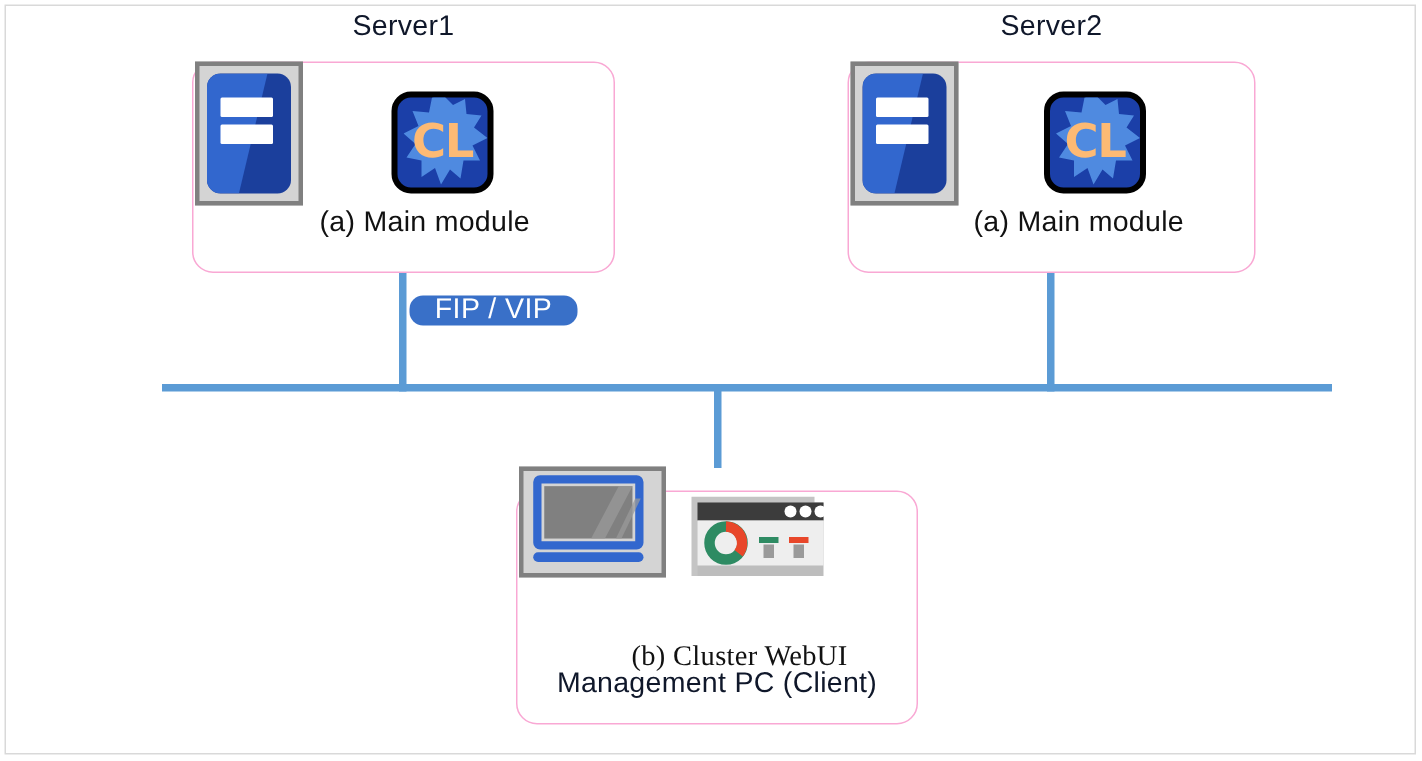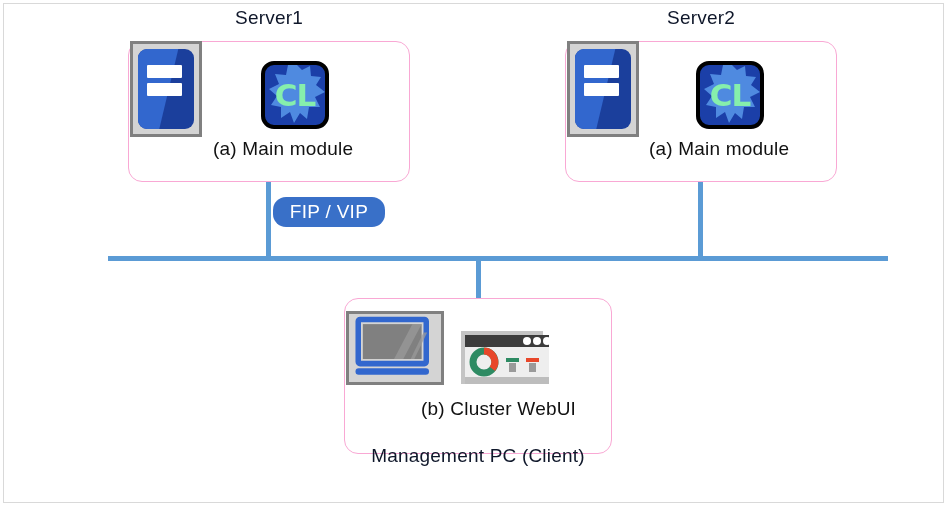--- a/index.html
+++ b/index.html
@@ -111,21 +111,21 @@
   .cl-icon .cl-text {
     position: absolute;
     left: 0; right: 0;
     top: 50%;
     transform: translateY(-50%);
     text-align: center;
     font-family: "DejaVu Sans", sans-serif;
     font-weight: bold;
     font-size: 31px;
     line-height: 1;
-    color: #86efac;
+    color: #fdba74;
     letter-spacing: -1px;
   }
 
   
   .laptop-icon {
     position: absolute;
     width: 98px;
     height: 74px;
     background: #d4d4d4;
     border: 3px solid #808080;
@@ -217,23 +217,23 @@
   </div>
 
   <div class="line-v" style="left:266px; top:182px; height:79px;"></div>
 
   <div class="line-v" style="left:698px; top:182px; height:79px;"></div>
 
   <div class="line-h" style="left:108px; top:256px; width:780px;"></div>
 
   <div class="line-v" style="left:476px; top:256px; height:56px;"></div>
 
-  <div class="pill" style="left:273px; top:197px; width:112px; height:30px;border-radius:13px;">FIP / VIP</div>
-
-  <div class="box" style="left:344px; top:298px; width:268px; height:156px;">
+  <div class="pill" style="left:273px; top:197px; width:112px; height:20px;">FIP / VIP</div>
+
+  <div class="box" style="left:344px; top:327px; width:268px; height:156px;font-family:Liberation Serif, serif;">
     <div class="box-label" style="left:76px; top:99px;">(b) Cluster WebUI</div>
   </div>
 
   <div class="laptop-icon" style="left:346px; top:311px;">
     <svg viewBox="0 0 98 74" width="92" height="68" style="display:block;margin:0;" xmlns="http://www.w3.org/2000/svg" aria-hidden="true">
       <rect x="9" y="6" width="74" height="48" rx="2" fill="none" stroke="#3267ce" stroke-width="6"></rect>
       <rect x="14" y="11" width="64" height="38" fill="#808080"></rect>
       <path d="M68 11 L78 11 L58 49 L48 49 Z" fill="#9a9a9a" opacity="0.75"></path>
       <path d="M80 20 L84 20 L70 49 L66 49 Z" fill="#9a9a9a" opacity="0.75"></path>
       <rect x="6" y="59" width="80" height="7" rx="3.5" fill="#3267ce"></rect>

